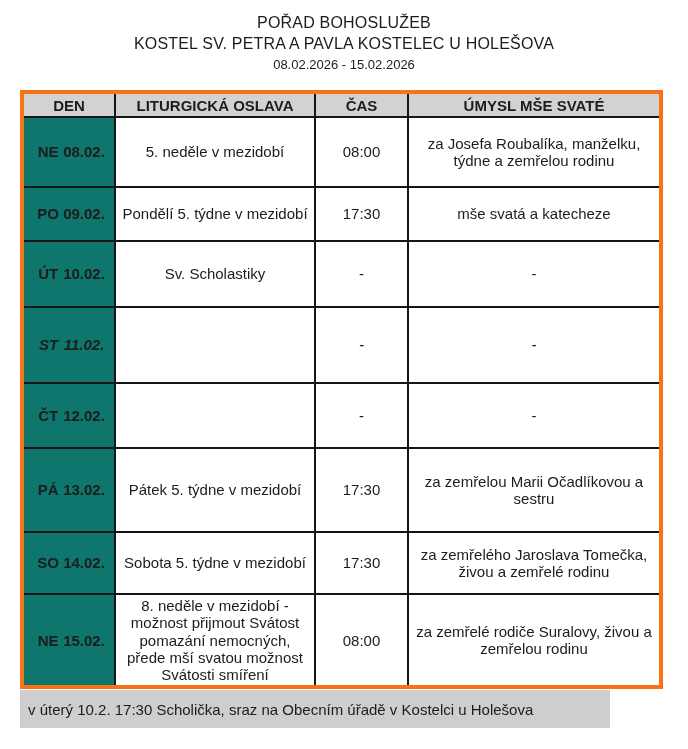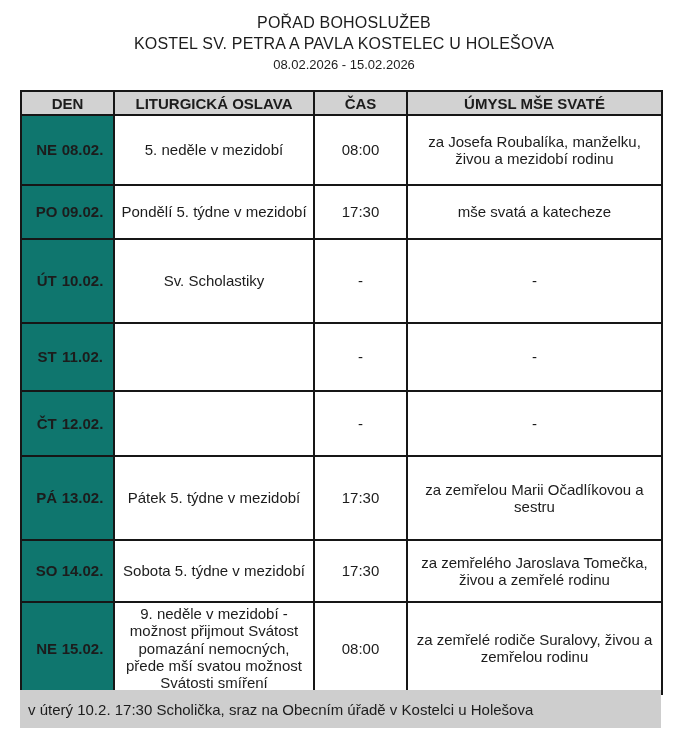--- a/index.html
+++ b/index.html
@@ -30,21 +30,21 @@
     font-size: 13px;
     font-weight: normal;
   }
   table.schedule {
     position: absolute;
     left: 20px;
     top: 90px;
     width: 643px;
     border-collapse: collapse;
     table-layout: fixed;
-    border: 2px solid #f97316;
+    border: 4px solid #f97316;
     padding-left: 23px;
   }
   table.schedule th,
   table.schedule td {
     border: 2px solid #161616;
     overflow: hidden;
   }
   table.schedule th {
     background: #d2d2d2;
     font-size: 15px;
@@ -65,31 +65,31 @@
     text-align: left;
     font-weight: bold;
     padding-left: 7px;
   }
   .day-abbr {
     display: inline-block;
     min-width: 30px;
   }
   tbody tr:nth-child(1) { height: 70px; }
   tbody tr:nth-child(2) { height: 54px; }
-  tbody tr:nth-child(3) { height: 84px; }
-  tbody tr:nth-child(4) { height: 68px; }
+  tbody tr:nth-child(3) { height: 66px; }
+  tbody tr:nth-child(4) { height: 76px; font-style: italic; }
   tbody tr:nth-child(5) { height: 65px; }
   tbody tr:nth-child(6) { height: 84px; }
   tbody tr:nth-child(7) { height: 62px; }
   tbody tr:nth-child(8) { height: 86px; }
   .note-bar {
     position: absolute;
     left: 20px;
     top: 690px;
-    width: 641px;
+    width: 590px;
     height: 38px;
     background: #cecece;
     display: flex;
     align-items: center;
     padding-left: 8px;
     box-sizing: border-box;
     font-size: 15px;
   }
 </style>
 </head>
@@ -116,21 +116,21 @@
         <th>LITURGICKÁ OSLAVA</th>
         <th>ČAS</th>
         <th>ÚMYSL MŠE SVATÉ</th>
       </tr>
     </thead>
     <tbody>
       <tr>
         <td class="day"><span class="day-abbr">NE</span><span class="day-date">08.02.</span></td>
         <td>5. neděle v mezidobí</td>
         <td>08:00</td>
-        <td>za Josefa Roubalíka, manželku, živou a mezidobí rodinu</td>
+        <td>za Josefa Roubalíka, manželku, týdne a zemřelou rodinu</td>
       </tr>
       <tr>
         <td class="day"><span class="day-abbr">PO</span><span class="day-date">09.02.</span></td>
         <td>Pondělí 5. týdne v mezidobí</td>
         <td>17:30</td>
         <td>mše svatá a katecheze</td>
       </tr>
       <tr>
         <td class="day"><span class="day-abbr">ÚT</span><span class="day-date">10.02.</span></td>
         <td>Sv. Scholastiky</td>
@@ -156,21 +156,21 @@
         <td>za zemřelou Marii Očadlíkovou a sestru</td>
       </tr>
       <tr>
         <td class="day"><span class="day-abbr">SO</span><span class="day-date">14.02.</span></td>
         <td>Sobota 5. týdne v mezidobí</td>
         <td>17:30</td>
         <td>za zemřelého Jaroslava Tomečka, živou a zemřelé rodinu</td>
       </tr>
       <tr>
         <td class="day"><span class="day-abbr">NE</span><span class="day-date">15.02.</span></td>
-        <td>9. neděle v mezidobí - možnost přijmout Svátost pomazání nemocných, přede mší svatou možnost Svátosti smíření</td>
+        <td>8. neděle v mezidobí - možnost přijmout Svátost pomazání nemocných, přede mší svatou možnost Svátosti smíření</td>
         <td>08:00</td>
         <td>za zemřelé rodiče Suralovy, živou a zemřelou rodinu</td>
       </tr>
     </tbody>
   </table>
 
   <div class="note-bar">
     <span>v úterý 10.2. 17:30 Scholička, sraz na Obecním úřadě v Kostelci u Holešova</span>
   </div>
 

